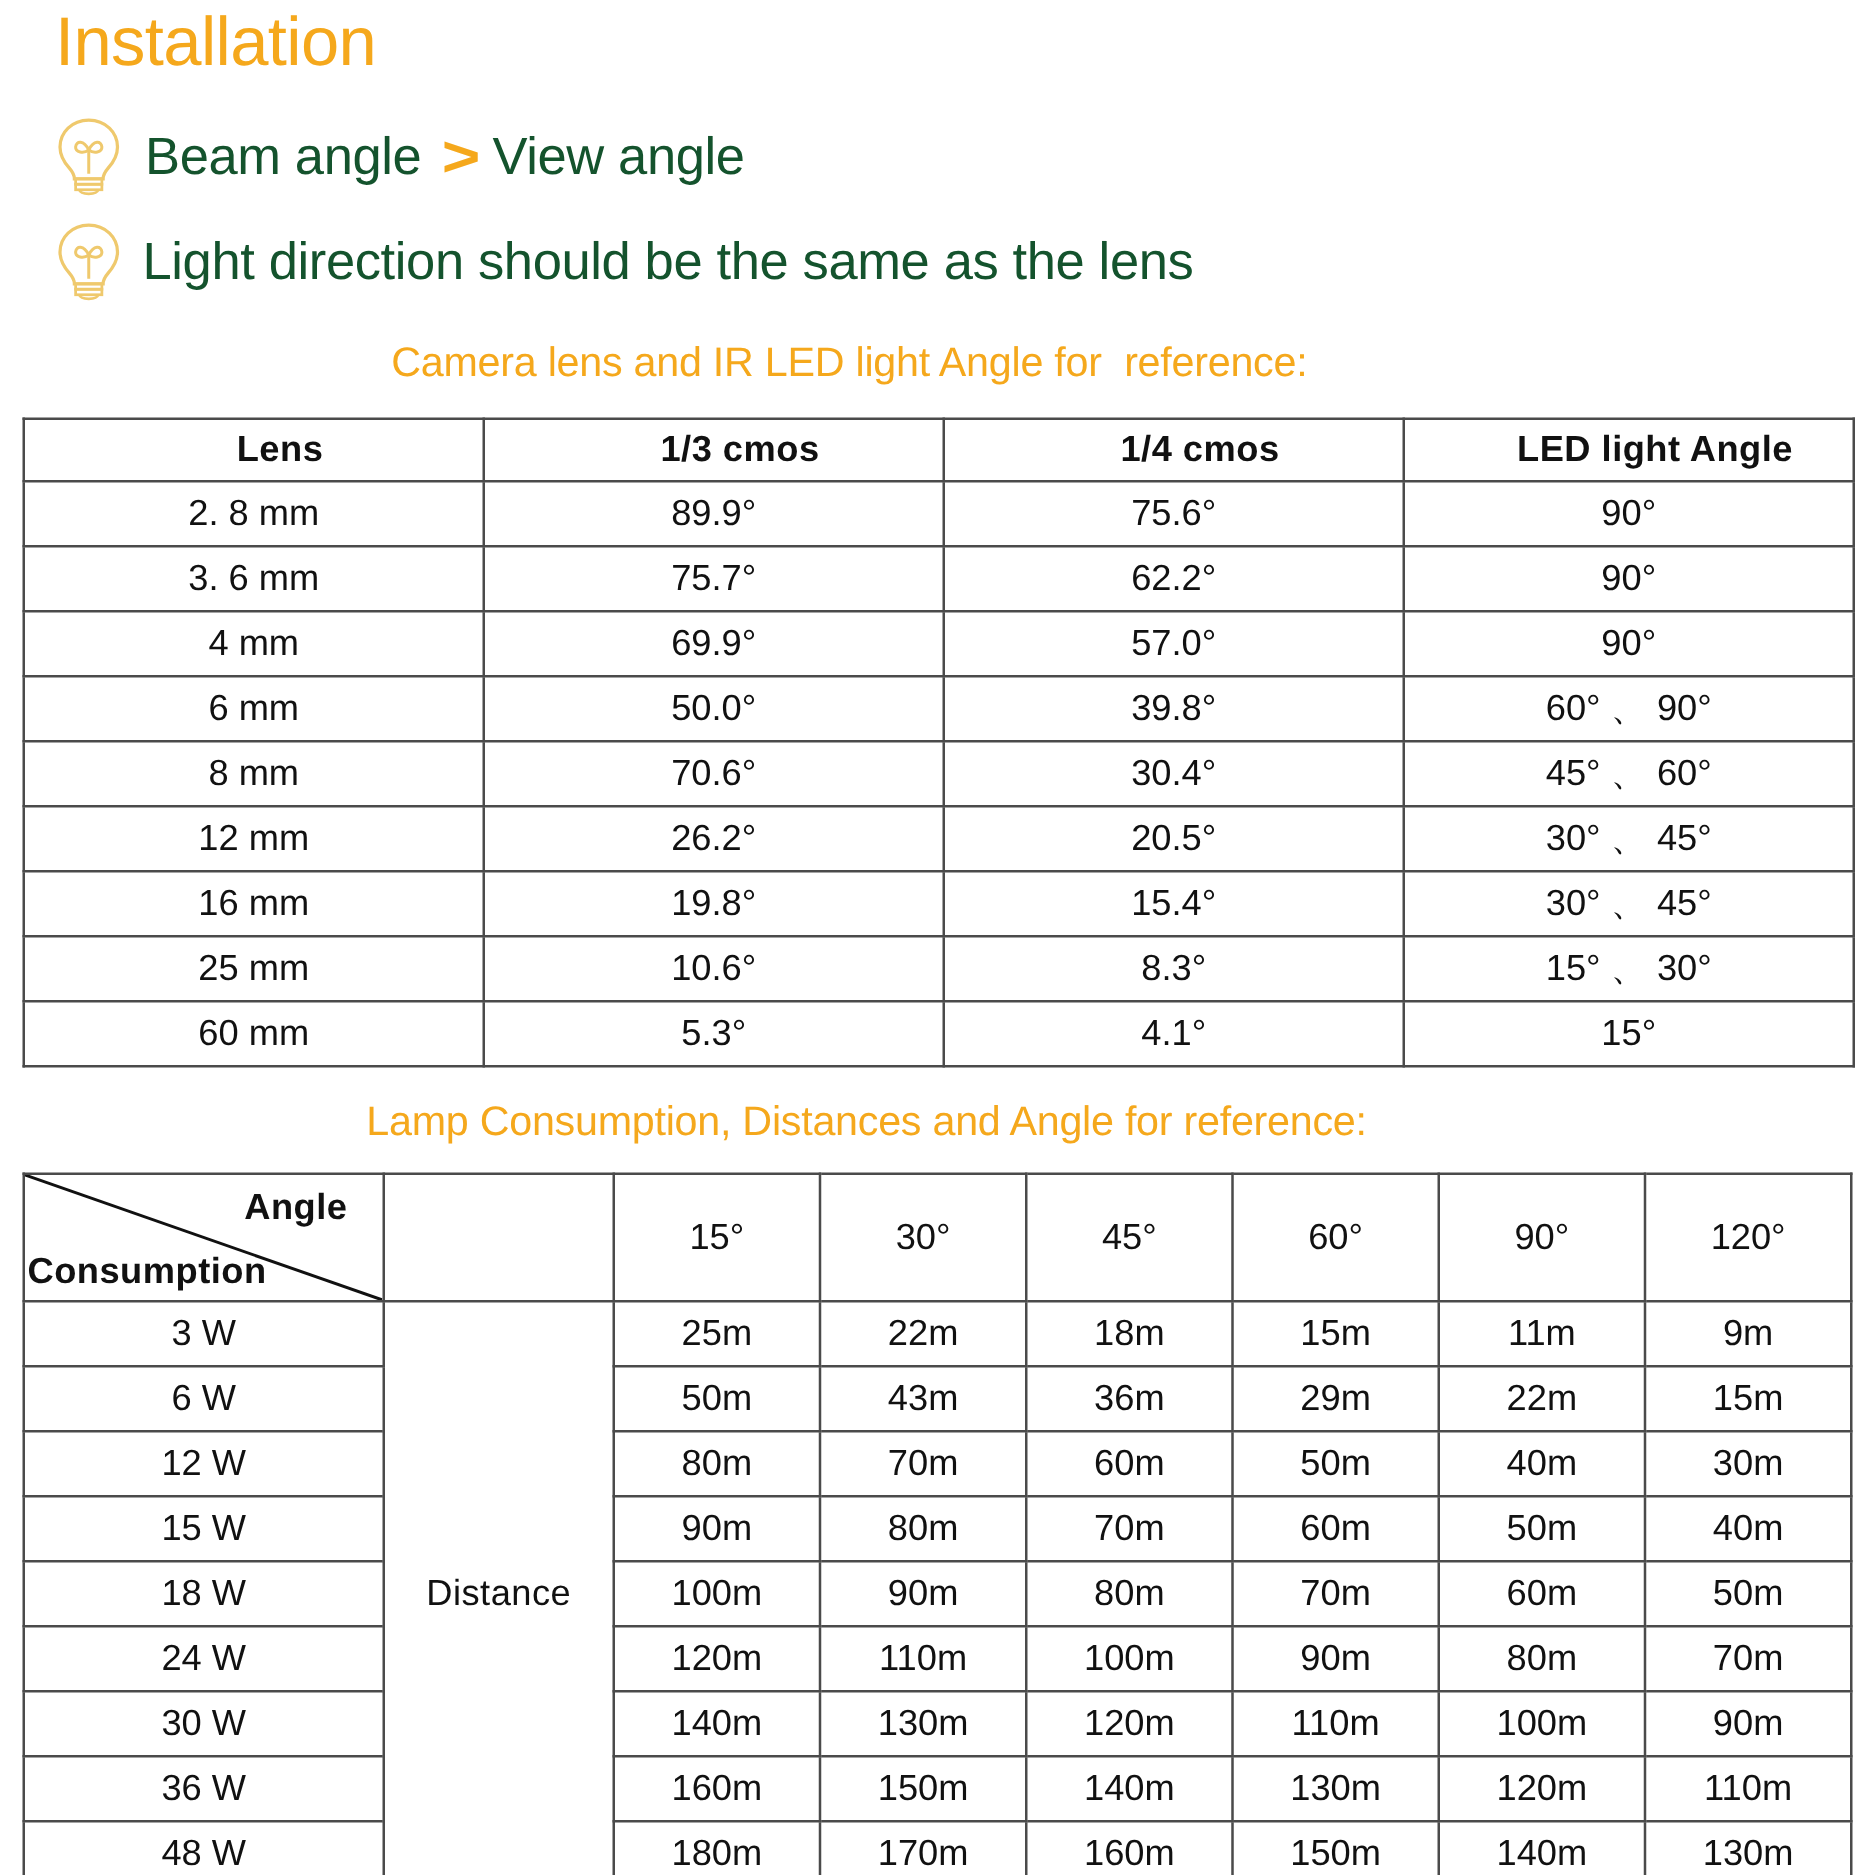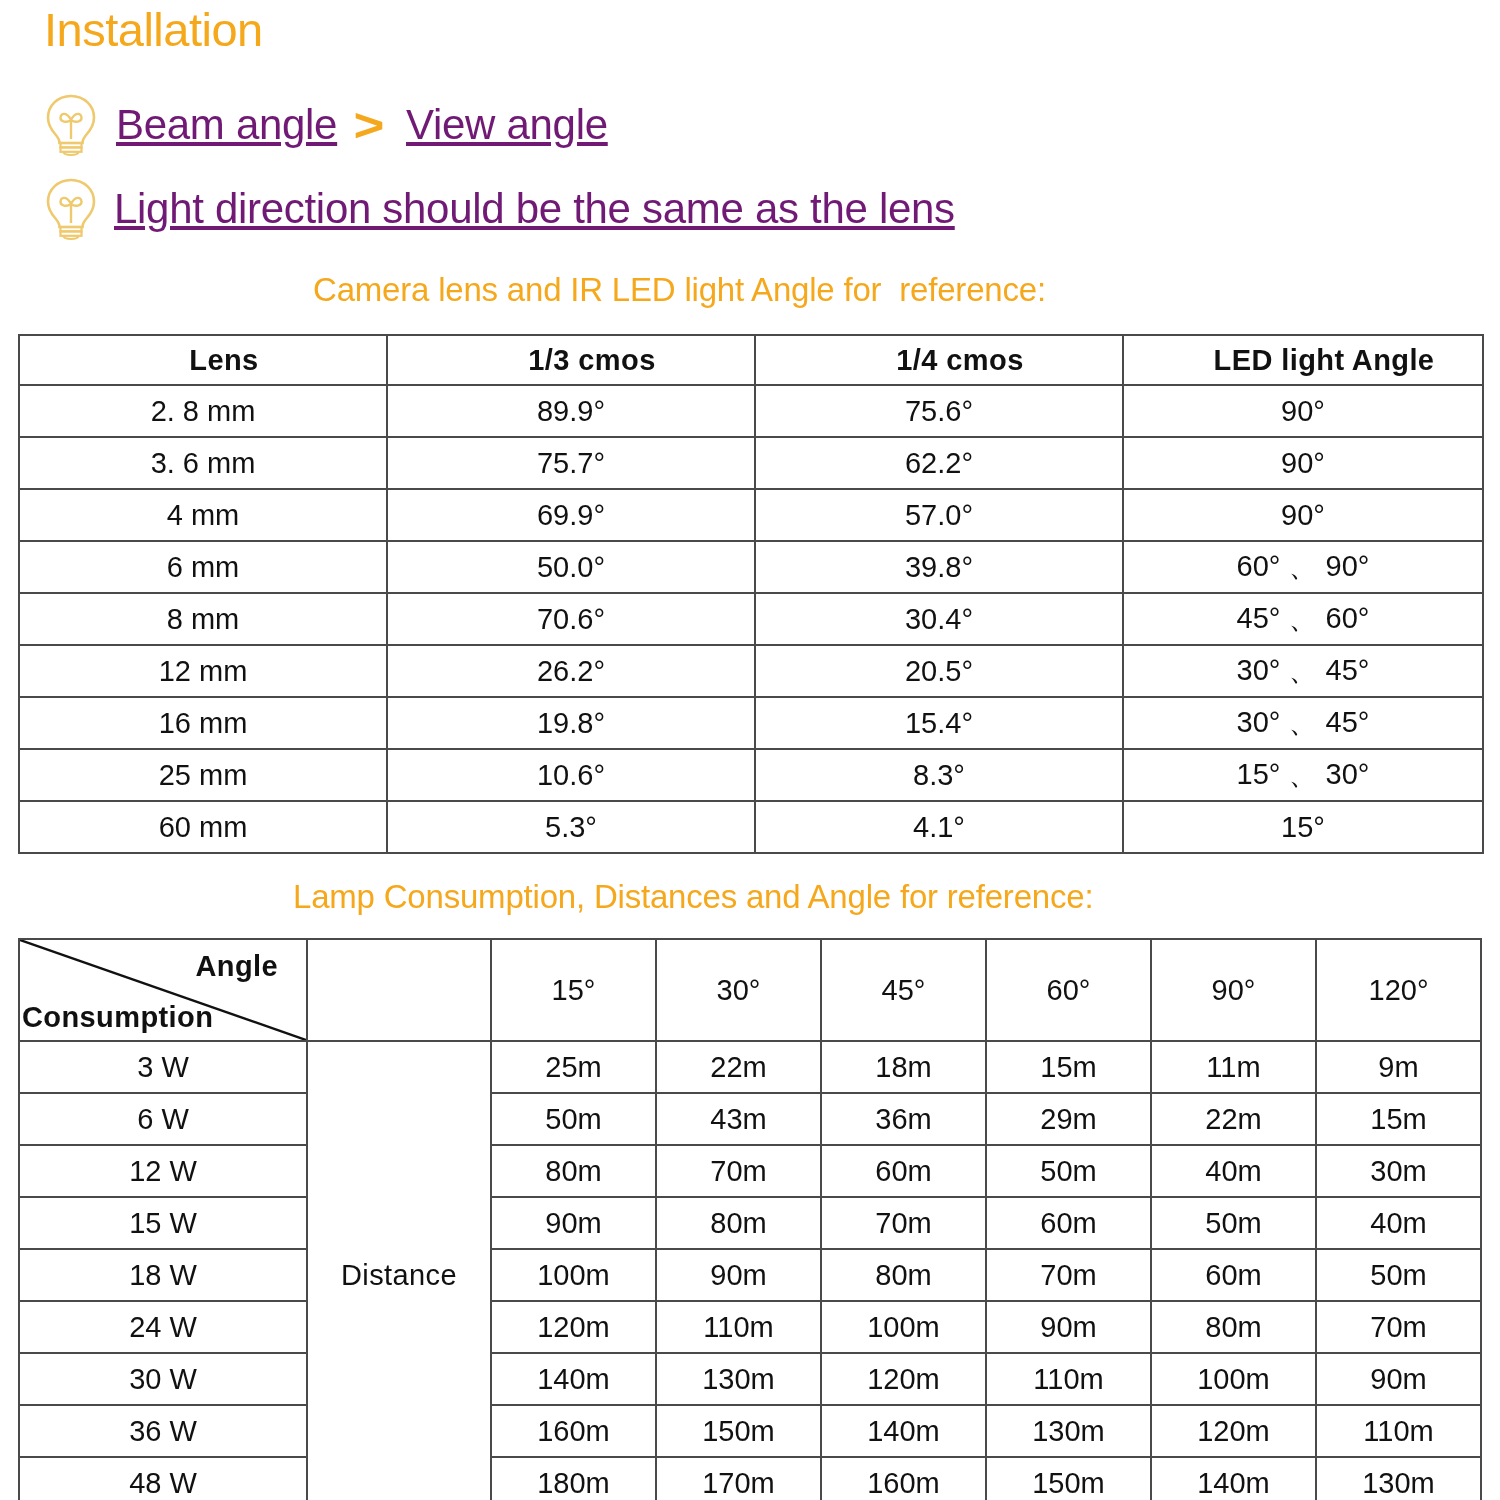--- a/index.html
+++ b/index.html
@@ -19,21 +19,21 @@
     width: 1500px;
     height: 1500px;
     background: #ffffff;
   }
 
   
   .title {
     position: absolute;
     left: 44px;
     top: 6px;
-    font-size: 47px;
+    font-size: 55px;
     line-height: 1;
     color: #F5A81C;
     font-weight: 400;
     letter-spacing: -0.5px;
     white-space: nowrap;
   }
   .bullet-row {
     position: absolute;
     display: flex;
     align-items: center;
@@ -43,24 +43,23 @@
   .bullet-row.r2 { left: 40px; top: 176px; }
 
   .bulb-icon {
     width: 62px;
     height: 66px;
     flex: 0 0 auto;
     display: block;
   }
   .bullet-text {
     font-size: 42px;
-    color: #701a75;
+    color: #14532d;
     line-height: 1;
     letter-spacing: -0.3px;
-    text-decoration: underline;
   }
   .bullet-row.r1 .bullet-text { margin-left: 14px; }
   .bullet-row.r2 .bullet-text { margin-left: 12px; }
   .gt-sym {
     font-size: 46px;
     font-weight: bold;
     color: #F5A81C;
     padding: 0 12px 0 18px;
     line-height: 1;
     display: inline-block;
@@ -174,21 +173,21 @@
       <path d="M31 4 C17.5 4 8 14 8 25.5 C8 33 11.5 38 15.5 42.5 C18.5 46 19.5 48.5 19.5 51 L42.5 51 C42.5 48.5 43.5 46 46.5 42.5 C50.5 38 54 33 54 25.5 C54 14 44.5 4 31 4 Z" fill="none" stroke="#EFC96D" stroke-width="2.6"></path>
       <path d="M31 47 L31 28" fill="none" stroke="#EFC96D" stroke-width="2.4"></path>
       <path d="M31 28 C27 20 21 20.5 20.5 25.5 C20.2 30 27 31 31 28 Z" fill="none" stroke="#EFC96D" stroke-width="2.4"></path>
       <path d="M31 28 C35 20 41 20.5 41.5 25.5 C41.8 30 35 31 31 28 Z" fill="none" stroke="#EFC96D" stroke-width="2.4"></path>
       <rect x="20.5" y="51" width="21" height="4.4" fill="none" stroke="#EFC96D" stroke-width="2.2"></rect>
       <rect x="20.5" y="55.4" width="21" height="4.4" fill="none" stroke="#EFC96D" stroke-width="2.2"></rect>
       <path d="M23.5 60 C24.5 64 37.5 64 38.5 60" fill="none" stroke="#EFC96D" stroke-width="2.2"></path>
     </svg>
     <span class="bullet-text">Beam angle</span>
     <span class="gt-sym">&gt;</span>
-    <span class="bullet-text" style="margin-left:12px">View angle</span>
+    <span class="bullet-text" style="margin-left:0">View angle</span>
   </div>
 
   <div class="bullet-row r2">
     <svg class="bulb-icon" viewBox="0 0 62 66">
       <path d="M31 4 C17.5 4 8 14 8 25.5 C8 33 11.5 38 15.5 42.5 C18.5 46 19.5 48.5 19.5 51 L42.5 51 C42.5 48.5 43.5 46 46.5 42.5 C50.5 38 54 33 54 25.5 C54 14 44.5 4 31 4 Z" fill="none" stroke="#EFC96D" stroke-width="2.6"></path>
       <path d="M31 47 L31 28" fill="none" stroke="#EFC96D" stroke-width="2.4"></path>
       <path d="M31 28 C27 20 21 20.5 20.5 25.5 C20.2 30 27 31 31 28 Z" fill="none" stroke="#EFC96D" stroke-width="2.4"></path>
       <path d="M31 28 C35 20 41 20.5 41.5 25.5 C41.8 30 35 31 31 28 Z" fill="none" stroke="#EFC96D" stroke-width="2.4"></path>
       <rect x="20.5" y="51" width="21" height="4.4" fill="none" stroke="#EFC96D" stroke-width="2.2"></rect>
       <rect x="20.5" y="55.4" width="21" height="4.4" fill="none" stroke="#EFC96D" stroke-width="2.2"></rect>

